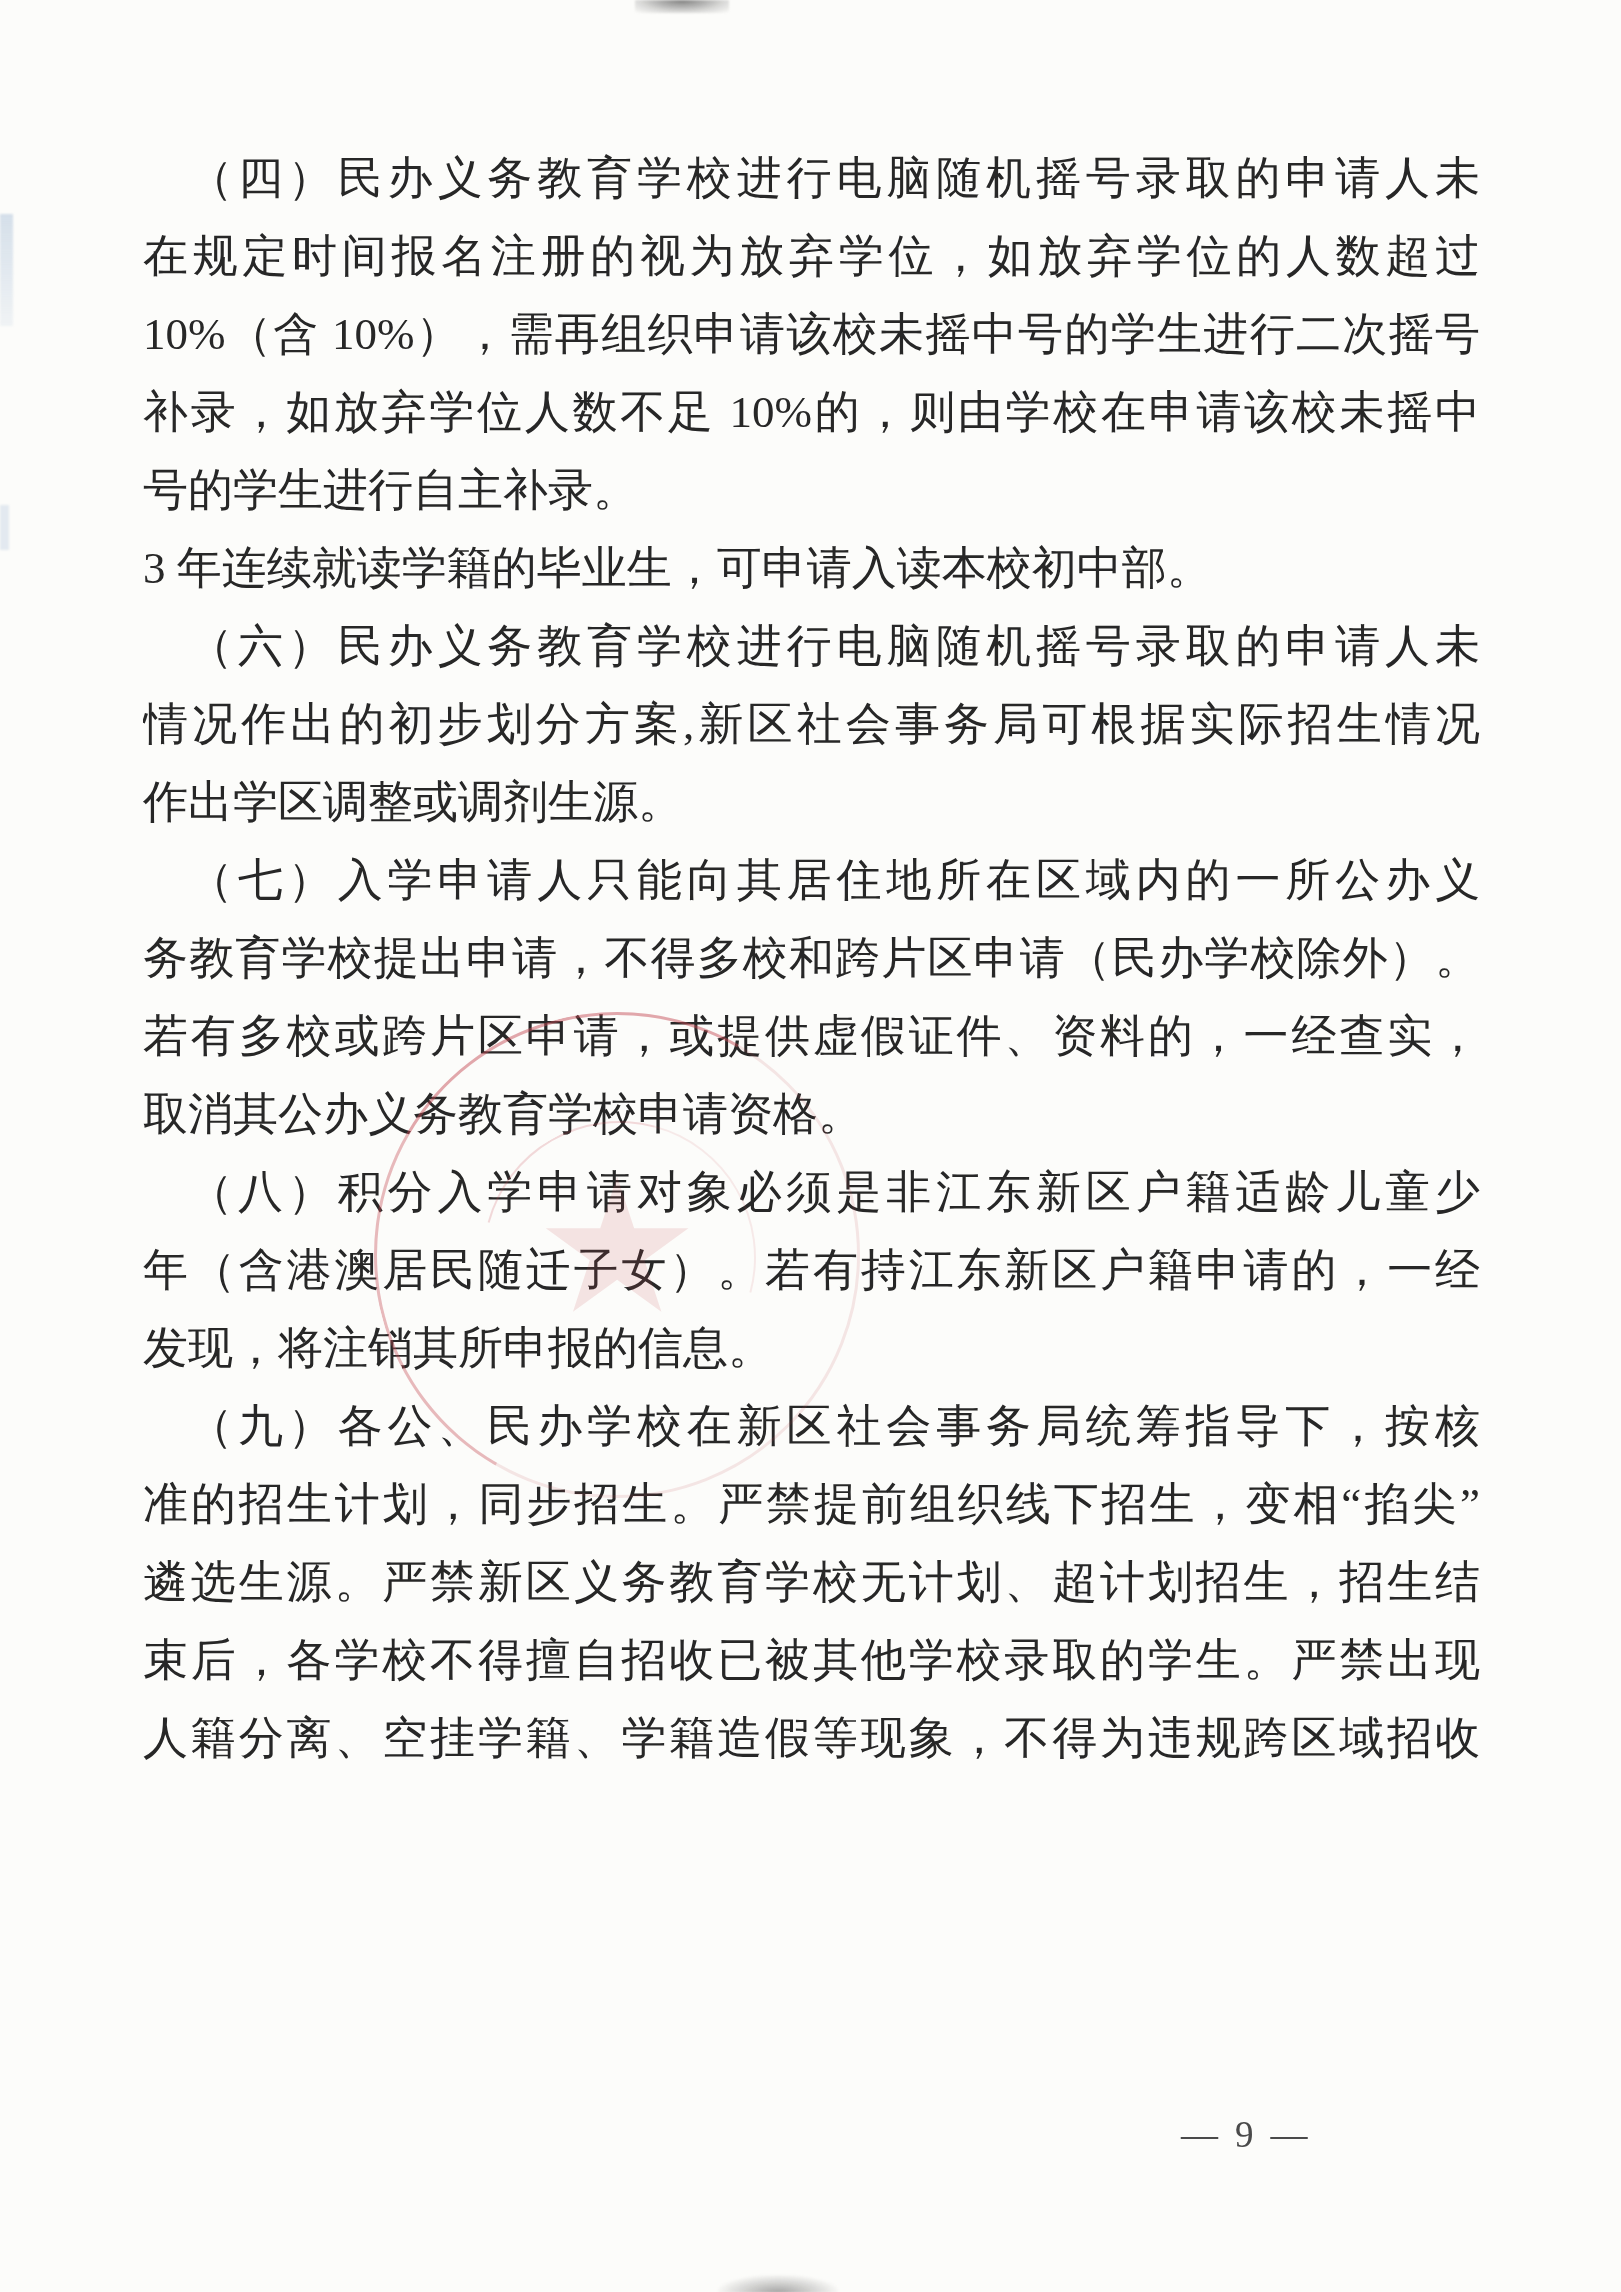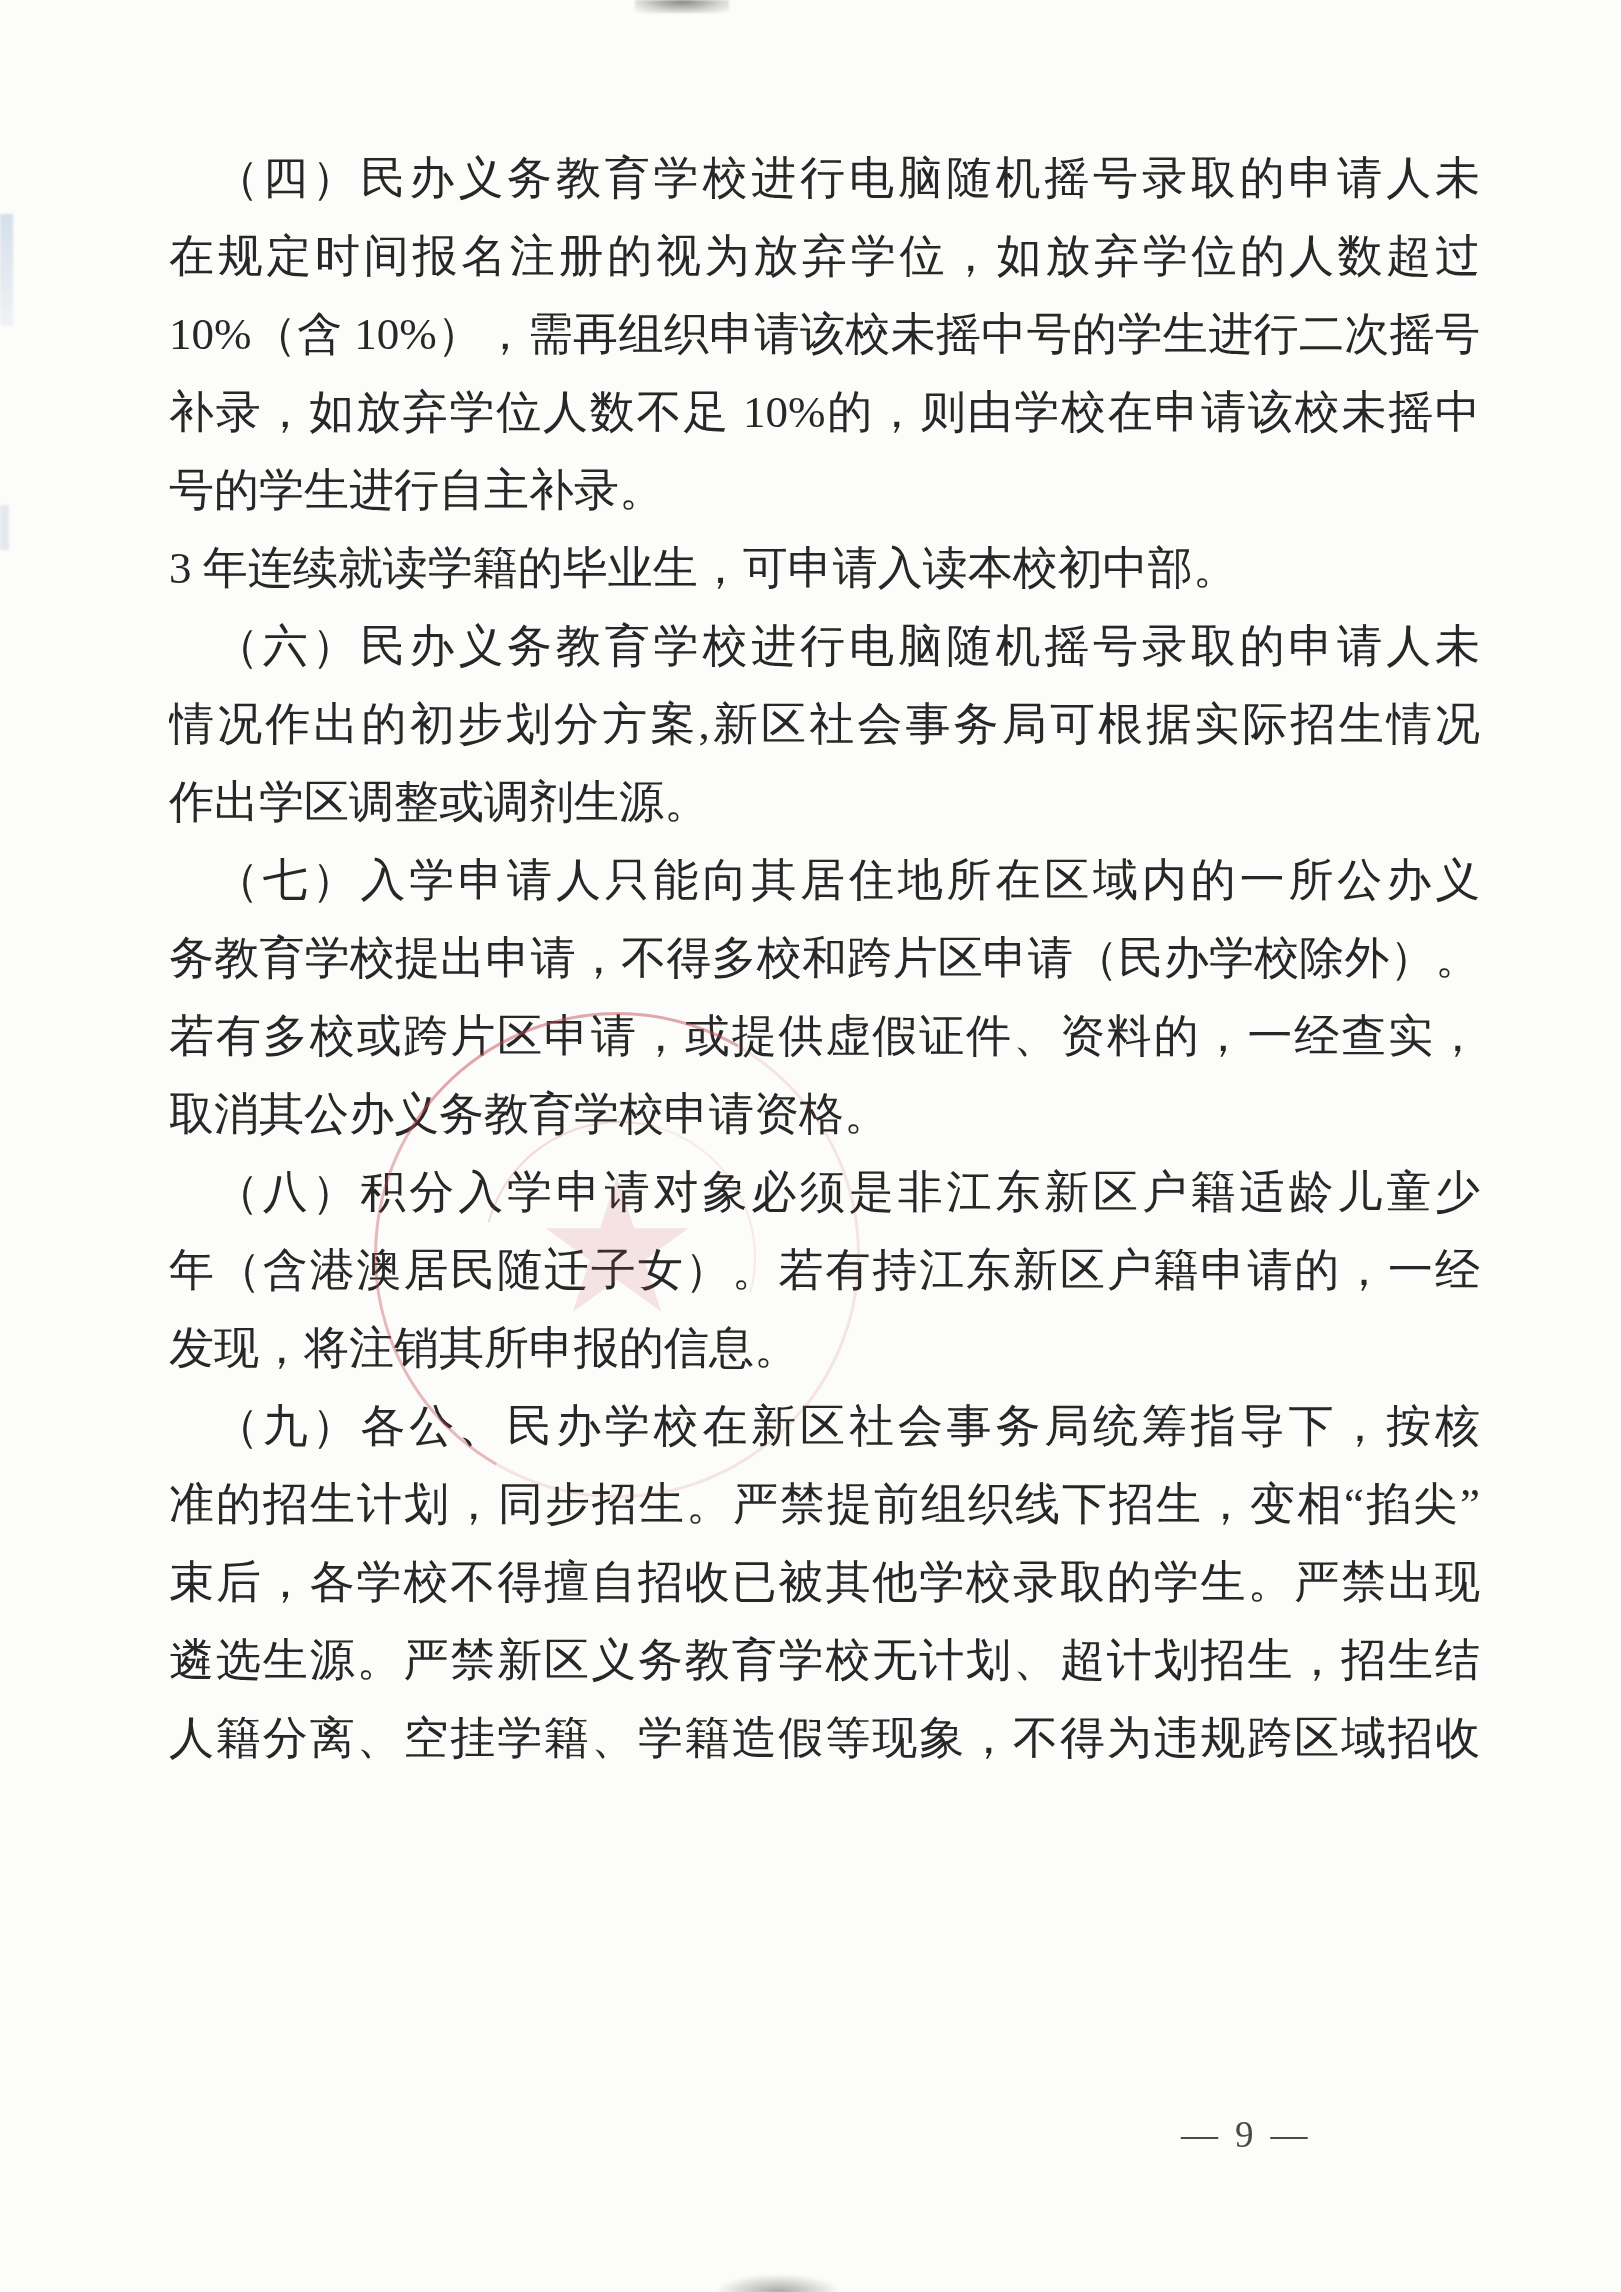--- a/index.html
+++ b/index.html
@@ -19,21 +19,20 @@
   .line{
     height:78px;
     line-height:78px;
     font-size:45px;
     color:#272727;
     text-align:justify;
     text-align-last:justify;
     white-space:normal;
     overflow:hidden;
     letter-spacing:0;
-    margin-left:26px;
   }
   .line.first{text-indent:1em;}
   .line.end{text-align-last:left;}
 
   .page-num{
     position:absolute;
     left:1181px;top:2113px;
     font-size:37px;
     color:#4a4a4a;
     letter-spacing:3.9px;
@@ -130,22 +129,22 @@
         <div class="line end">取消其公办义务教育学校申请资格。</div>
       </div>
       <div class="para">
         <div class="line first">（八）积分入学申请对象必须是非江东新区户籍适龄儿童少</div>
         <div class="line">年（含港澳居民随迁子女）。若有持江东新区户籍申请的，一经</div>
         <div class="line end">发现，将注销其所申报的信息。</div>
       </div>
       <div class="para">
         <div class="line first">（九）各公、民办学校在新区社会事务局统筹指导下，按核</div>
         <div class="line">准的招生计划，同步招生。严禁提前组织线下招生，变相“掐尖”</div>
+        <div class="line">遴选生源。严禁新区义务教育学校无计划、超计划招生，招生结</div>
         <div class="line">束后，各学校不得擅自招收已被其他学校录取的学生。严禁出现</div>
-        <div class="line">遴选生源。严禁新区义务教育学校无计划、超计划招生，招生结</div>
         <div class="line">人籍分离、空挂学籍、学籍造假等现象，不得为违规跨区域招收</div>
       </div>
     </div>
 
   <div class="stamp">
     <div class="ring-full"></div>
     <div class="ring-strong"></div>
     <div class="ring-inner"></div>
     <div class="star">★</div>
   </div>

